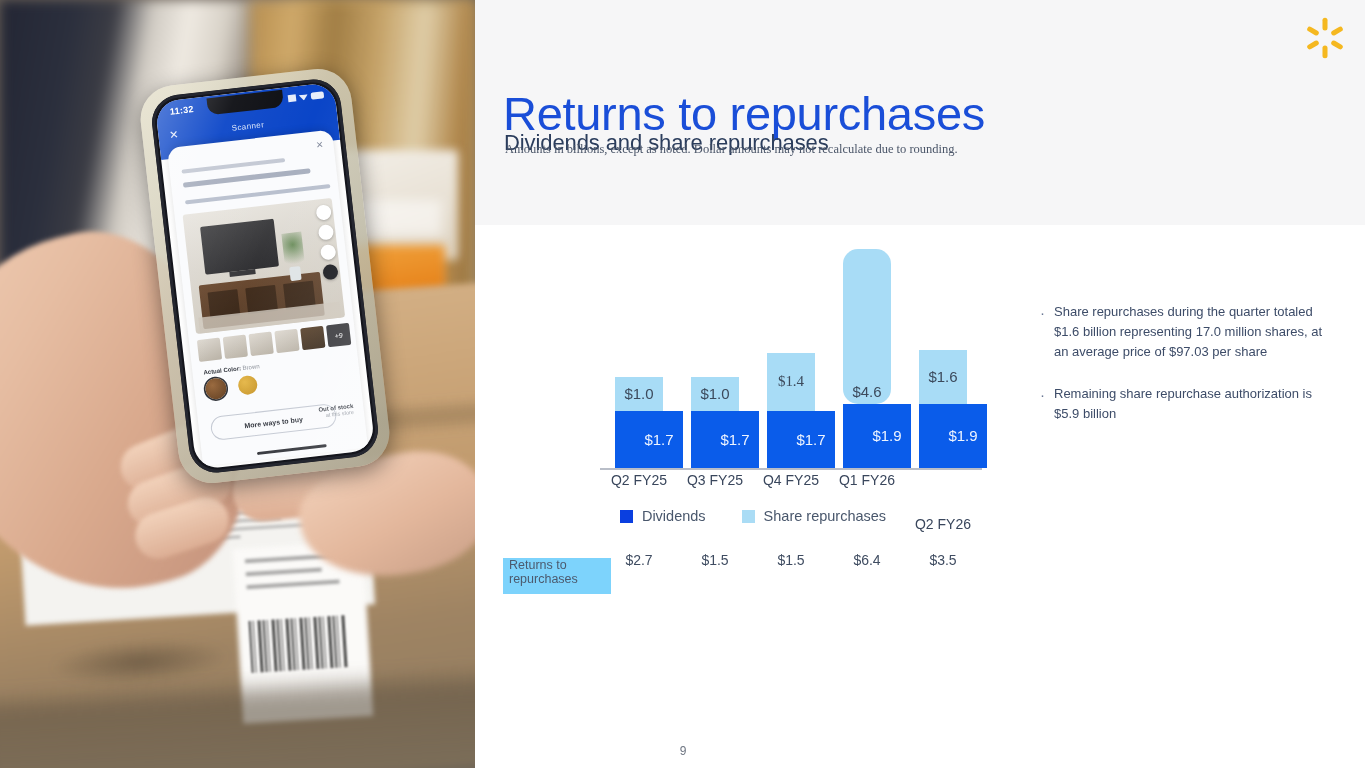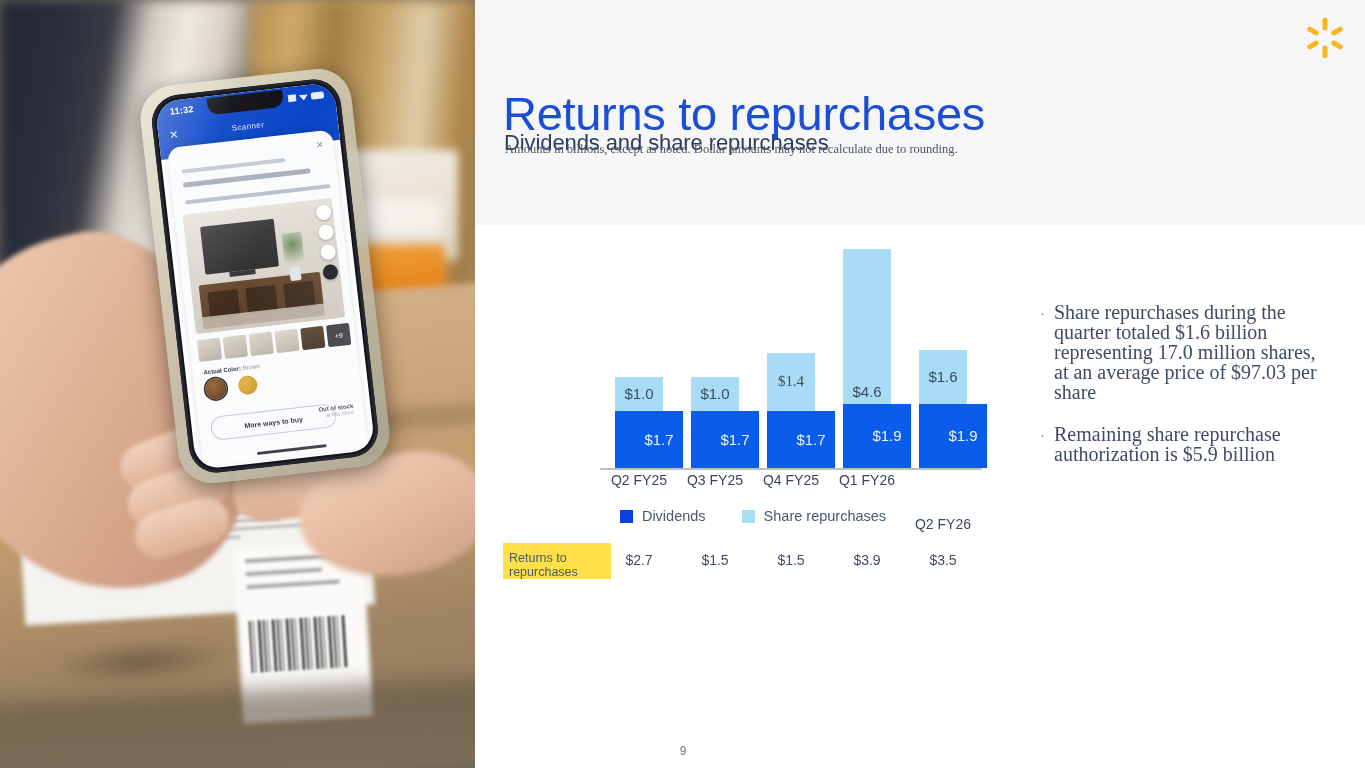--- a/index.html
+++ b/index.html
@@ -240,38 +240,38 @@
     display:flex;justify-content:center;gap:36px;align-items:center;
   }
   .lg{display:flex;align-items:center;gap:9px;}
   .lg i{display:block;width:13px;height:13px;}
   .lg i.d{background:#0a3fe0;}
   .lg i.s{background:#aadcf5;}
   .lg span{font-size:14.5px;color:#49576c;}
 
   .totrow{position:absolute;left:503px;top:542px;width:500px;height:36px;}
   .totlabel{
-    position:absolute;left:0;top:1px;width:108px;height:36px;background:#fde047;
-    display:flex;flex-direction:column;justify-content:flex-end;padding-left:6px;box-sizing:border-box;
+    position:absolute;left:0;top:16px;width:108px;height:36px;background:#7dd3fc;
+    display:flex;flex-direction:column;justify-content:flex-start;padding-left:6px;box-sizing:border-box;
   }
   .totlabel span{font-size:12.5px;line-height:14px;color:#4c5a6e;}
   .totval{
     position:absolute;top:0;width:90px;height:36px;
     display:flex;align-items:center;justify-content:center;
     font-size:14px;color:#3f4c61;
   }
 
   
   .bullets{position:absolute;left:1040px;top:302px;width:290px;}
   .blt{display:flex;margin-bottom:22px;}
   .blt .dot{
     flex:0 0 14px;color:#6a7894;font-size:15px;line-height:20px;padding-top:1px;
   }
   .blt p{
-    margin:0;font-size:20px;line-height:20px;color:#3d4c68;font-family:Liberation Serif, serif;
+    margin:0;font-size:13px;line-height:20px;color:#3d4c68;
   }
 
   .pageno{
     position:absolute;left:640px;top:744px;width:86px;text-align:center;
     font-size:12px;color:#6e7582;
   }
 </style>
 </head>
 <body>
 
@@ -417,21 +417,21 @@
         </div>
         <div class="bar" style="left: 264px;">
           <div class="seg light" style="height: 58px; font-family: Liberation Serif, serif;">
             <span>$1.4</span>
           </div>
           <div class="seg dark" style="height: 57.3143px;">
             <span>$1.7</span>
           </div>
         </div>
         <div class="bar" style="left: 340px;">
-          <div class="seg light" style="height: 155.086px; align-items: flex-end;">
+          <div class="seg light" style="height: 155.086px; align-items: flex-end; border-radius: 15px;">
             <span style="margin-bottom: 4px;">$4.6</span>
           </div>
           <div class="seg dark" style="height: 64.0571px;">
             <span>$1.9</span>
           </div>
         </div>
         <div class="bar" style="left: 416px;">
           <div class="seg light" style="height: 53.9429px;">
             <span>$1.6</span>
           </div>
@@ -463,21 +463,21 @@
 
   <div class="totrow">
     <div class="totlabel">
       <span>Returns to</span>
       <span>repurchases</span>
     </div>
     <div id="totvals">
         <div class="totval" style="left: 91px;">$2.7</div>
         <div class="totval" style="left: 167px;">$1.5</div>
         <div class="totval" style="left: 243px;">$1.5</div>
-        <div class="totval" style="left: 319px;">$3.9</div>
+        <div class="totval" style="left: 319px;">$6.4</div>
         <div class="totval" style="left: 395px;">$3.5</div>
       </div>
   </div>
 
   <div class="bullets" id="bullets">
       <div class="blt">
         <div class="dot">·</div>
         <p>Share repurchases during the quarter totaled $1.6 billion representing 17.0 million shares, at an average price of $97.03 per share</p>
       </div>
       <div class="blt">

